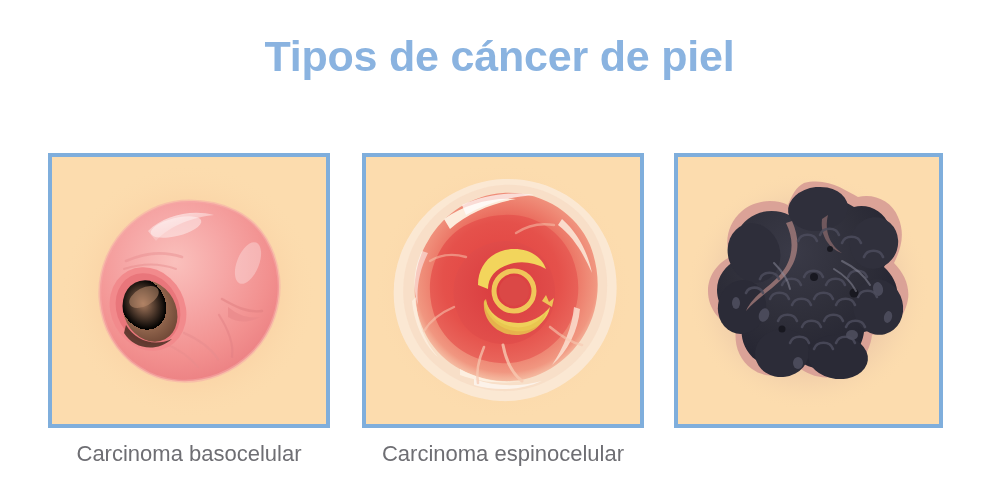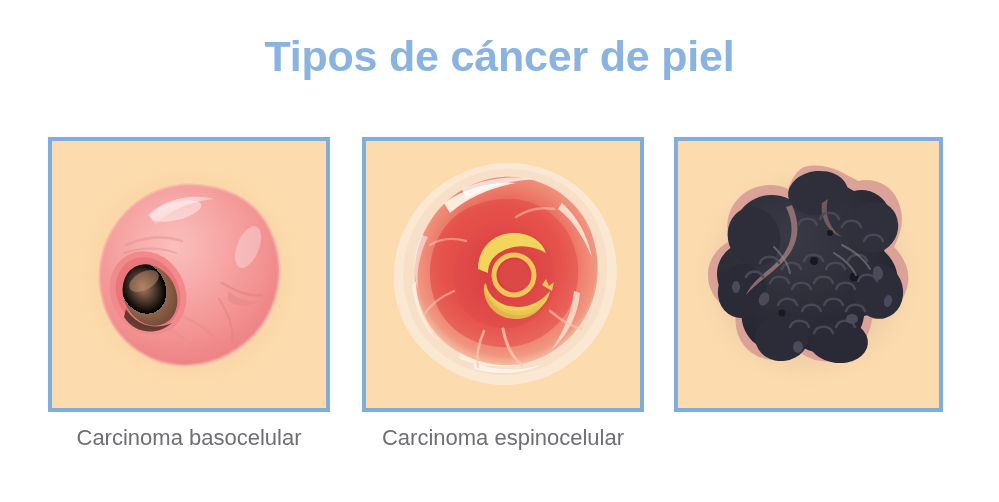--- a/index.html
+++ b/index.html
@@ -34,21 +34,21 @@
   
   #panels {
     position: absolute;
     top: 137px;
     left: 0;
     width: 999px;
     height: 280px;
   }
   .panel-wrap {
     position: absolute;
-    top: 0;
+    top: 16px;
   }
   .panel-wrap.p0 { left: 48px;  width: 282px; }
   .panel-wrap.p1 { left: 362px; width: 282px; }
   .panel-wrap.p2 { left: 674px; width: 269px; }
 
   .skin-frame {
     position: relative;
     width: 100%;
     height: 275px;
     box-sizing: border-box;

